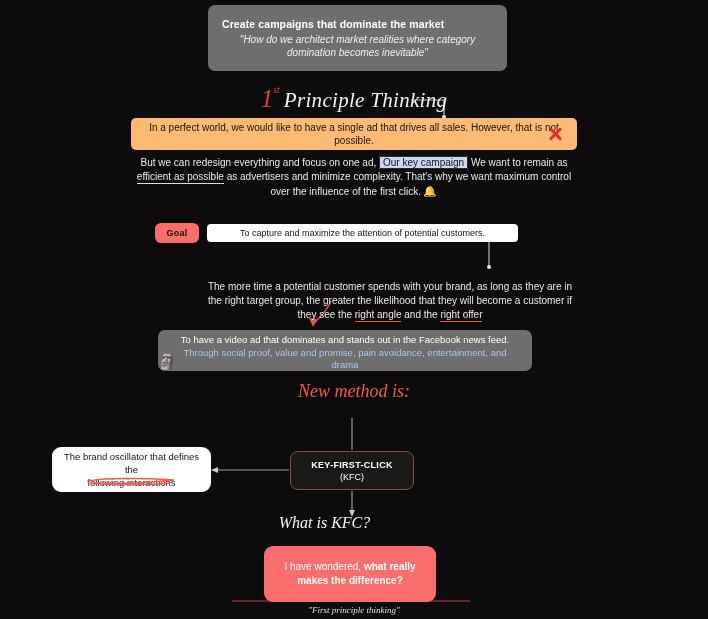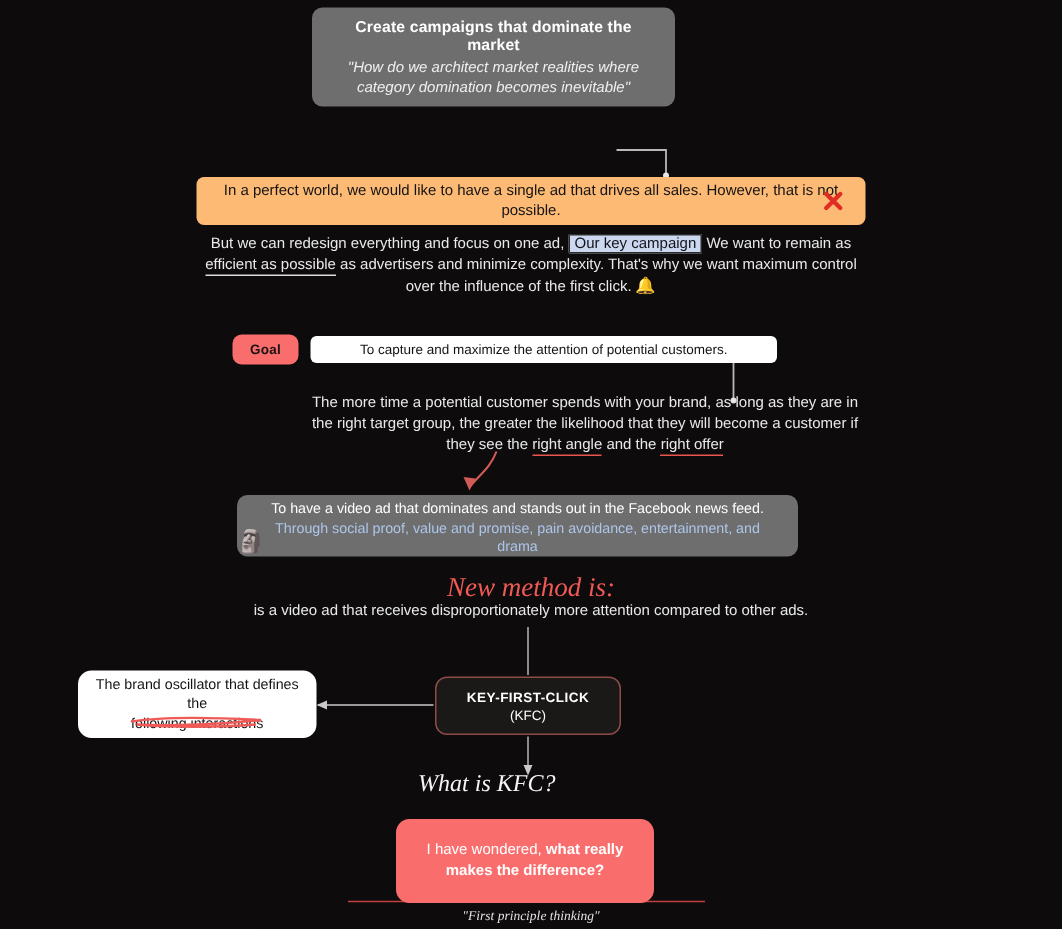--- a/index.html
+++ b/index.html
@@ -10,21 +10,21 @@
     overflow:hidden;
     position:relative;
   }
   .canvas{position:relative;width:708px;height:619px;}
 
   
   .node{position:absolute;box-sizing:border-box;}
 
   
   .card-grey-top{
-    left:208px;top:5px;width:242px;height:66px;
+    left:208px;top:5px;width:299px;height:66px;
     background:#6e6e6e;border-radius:7px;
     display:flex;flex-direction:column;align-items:flex-start;justify-content:center;
     padding:6px 14px;
   }
   .card-grey-top .t1{
     color:#ffffff;font-size:10.5px;font-weight:bold;text-align:center;
     letter-spacing:0.1px;margin-bottom:3px;
   }
   .card-grey-top .t2{
     color:#efefef;font-size:10px;font-style:italic;text-align:center;line-height:13px;
@@ -183,20 +183,25 @@
     <path d="M352 517 L349 510 L355 510 Z" fill="#c9c9c9"></path>
 
     <path d="M232 601 L470 601" stroke="#c0403d" stroke-width="1" fill="none"></path>
   </svg>
 
   <div class="node card-grey-top">
     <div class="t1">Create campaigns that dominate the market</div>
     <div class="t2">"How do we architect market realities where category domination becomes inevitable"</div>
   </div>
 
+  <div class="script-head" style="left:0;top:86px;width:708px;">
+    <div style="width:708px;text-align:center;">
+      <span class="script-one">1</span><span class="script-sup">st</span><span class="script-rest">Principle Thinking</span>
+    </div>
+  </div>
 
   <div class="node pink-banner">
     <span class="txt">In a perfect world, we would like to have a single ad that drives all sales. However, that is not possible.</span>
     <span class="x-emoji">
       <svg width="15" height="15" viewBox="0 0 16 16">
         <path d="M3 3 L13 13 M13 3 L3 13" stroke="#e22d22" stroke-width="3.1" stroke-linecap="round"></path>
       </svg>
     </span>
   </div>
 
@@ -209,37 +214,36 @@
     <span class="bell">🔔</span>
   </div>
 
   <div class="node goal-badge">
     <span>Goal</span>
   </div>
   <div class="node goal-box">
     <span>To capture and maximize the attention of potential customers.</span>
   </div>
 
-  <div class="para" style="left:200px;top:262px;width:380px;">
+  <div class="para" style="left:200px;top:280px;width:380px;">
     <span>The more time a potential customer spends with your brand, as long as they are in the right target group, the greater the likelihood that they will become a customer if they see the</span>
     <span class="u-red">right angle</span>
     <span>and the</span>
     <span class="u-red">right offer</span>
   </div>
 
   <div class="node card-grey-mid">
     <div class="txt">
       <span>To have a video ad that dominates and stands out in the Facebook news feed.</span>
       <span class="blue">Through social proof, value and promise, pain avoidance, entertainment, and drama</span>
     </div>
   </div>
   <div class="moyai">🗿</div>
 
   <div class="new-method">New method is:</div>
-  <div class="para" style="left:100px;top:401px;width:508px;">is a video ad that receives disproportionately  more attention compared to other ads.</div>
 
   <div class="node white-box">
     <div class="txt">The brand oscillator that defines the</div>
     <div class="txt">following interactions</div>
     <svg class="scribble" viewBox="0 0 92 9">
       <path d="M2 4 C20 1, 52 1, 88 3 C62 6, 28 7, 5 6 C26 8, 60 8, 84 6" stroke="#f05a56" stroke-width="1.6" fill="none" stroke-linecap="round"></path>
     </svg>
   </div>
 
   <div class="node kfc-node">

